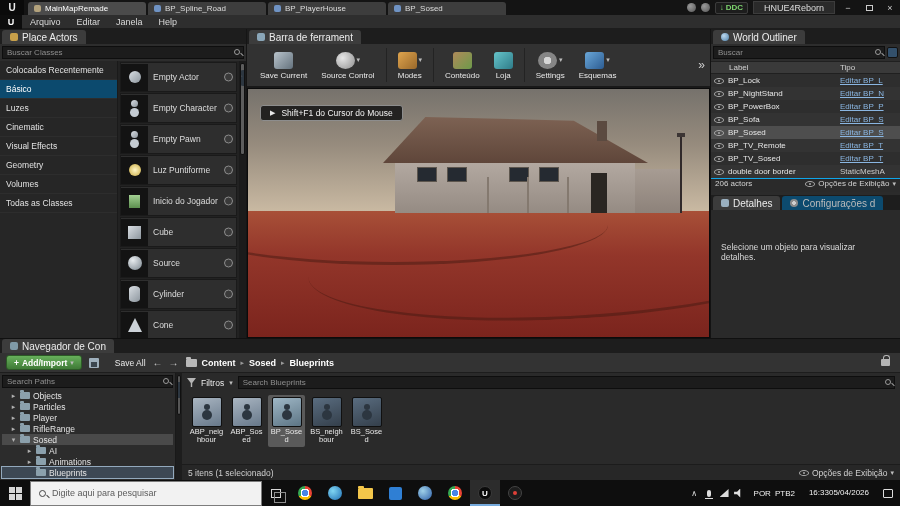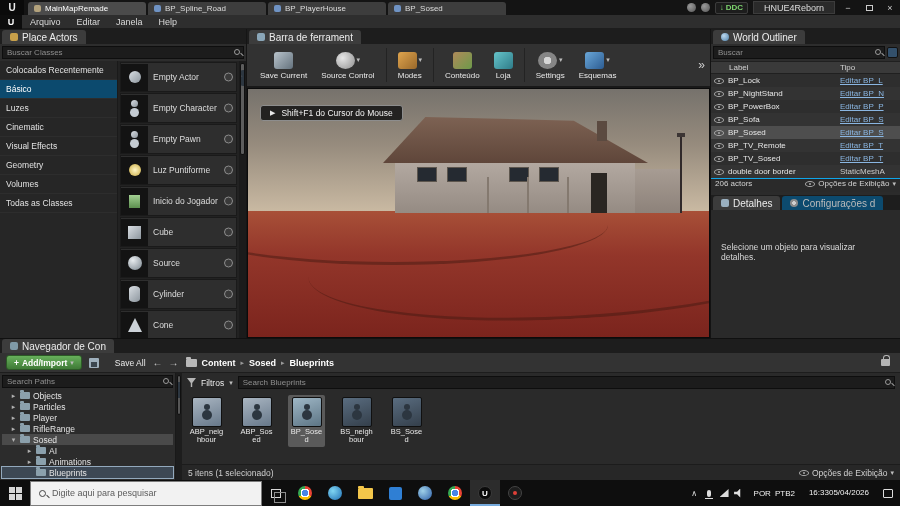--- a/index.html
+++ b/index.html
@@ -150,21 +150,21 @@
   .tr-row.hl{background:#4a4a4a}
   .tr-row.sel{background:#3d4854;outline:1px solid #93a9bd}
   .fold{flex:none;width:10px;height:7px;background:#8ba0ac;border-radius:1px;position:relative}
   .fold::before{content:"";position:absolute;left:0;top:-2px;width:4px;height:2px;background:#8ba0ac;border-radius:1px 1px 0 0}
   .cb-vscroll{width:6px;background:#1d1d1d;position:relative}
   .cb-vscroll .thumb{position:absolute;left:1px;top:2px;width:4px;height:40px;background:#565656;border-radius:2px}
   .cb-right{flex:1;display:flex;flex-direction:column;background:#2a2a2a}
   .cb-filter{display:flex;align-items:center;gap:5px;padding:3px 5px;height:19px}
   .funnel{width:9px;height:9px;background:#b5b5b5;clip-path:polygon(0 0,100% 0,58% 55%,58% 100%,42% 100%,42% 55%)}
   .filters-lbl{font-size:8.5px;color:#ececec}
-  .cb-grid{flex:1;display:flex;gap:13px;padding:3px 2px 0 6px;align-items:flex-start}
+  .cb-grid{flex:1;display:flex;gap:3px;padding:3px 2px 0 6px;align-items:flex-start}
   .tile{width:37px;display:flex;flex-direction:column;align-items:center;gap:1px;padding:2px 1px;border-radius:2px}
   .tile.sel{background:#5a5a5a}
   .thumb{width:30px;height:30px;border:1px solid #101010;border-radius:2px;position:relative;overflow:hidden}
   .thumb::after{content:"";position:absolute;left:50%;top:6px;transform:translateX(-50%);width:6px;height:6px;border-radius:50%;background:#2c3640;box-shadow:0 8px 0 2px #2c3640}
   .t-abp{background:linear-gradient(160deg,#aab6c2,#67788a)}
   .t-bp{background:linear-gradient(160deg,#9fb7c6,#5d7585)}
   .t-bs{background:linear-gradient(160deg,#5a6d80,#343f4b)}
   .tname{font-size:7.5px;color:#e8e8e8;text-align:center;line-height:1.1;word-break:break-all;max-height:17px;overflow:hidden}
   .cb-footer{height:16px;display:flex;align-items:center;padding:0 6px;font-size:8.5px;color:#d0d0d0;border-top:1px solid #1c1c1c;background:#272727}
 

